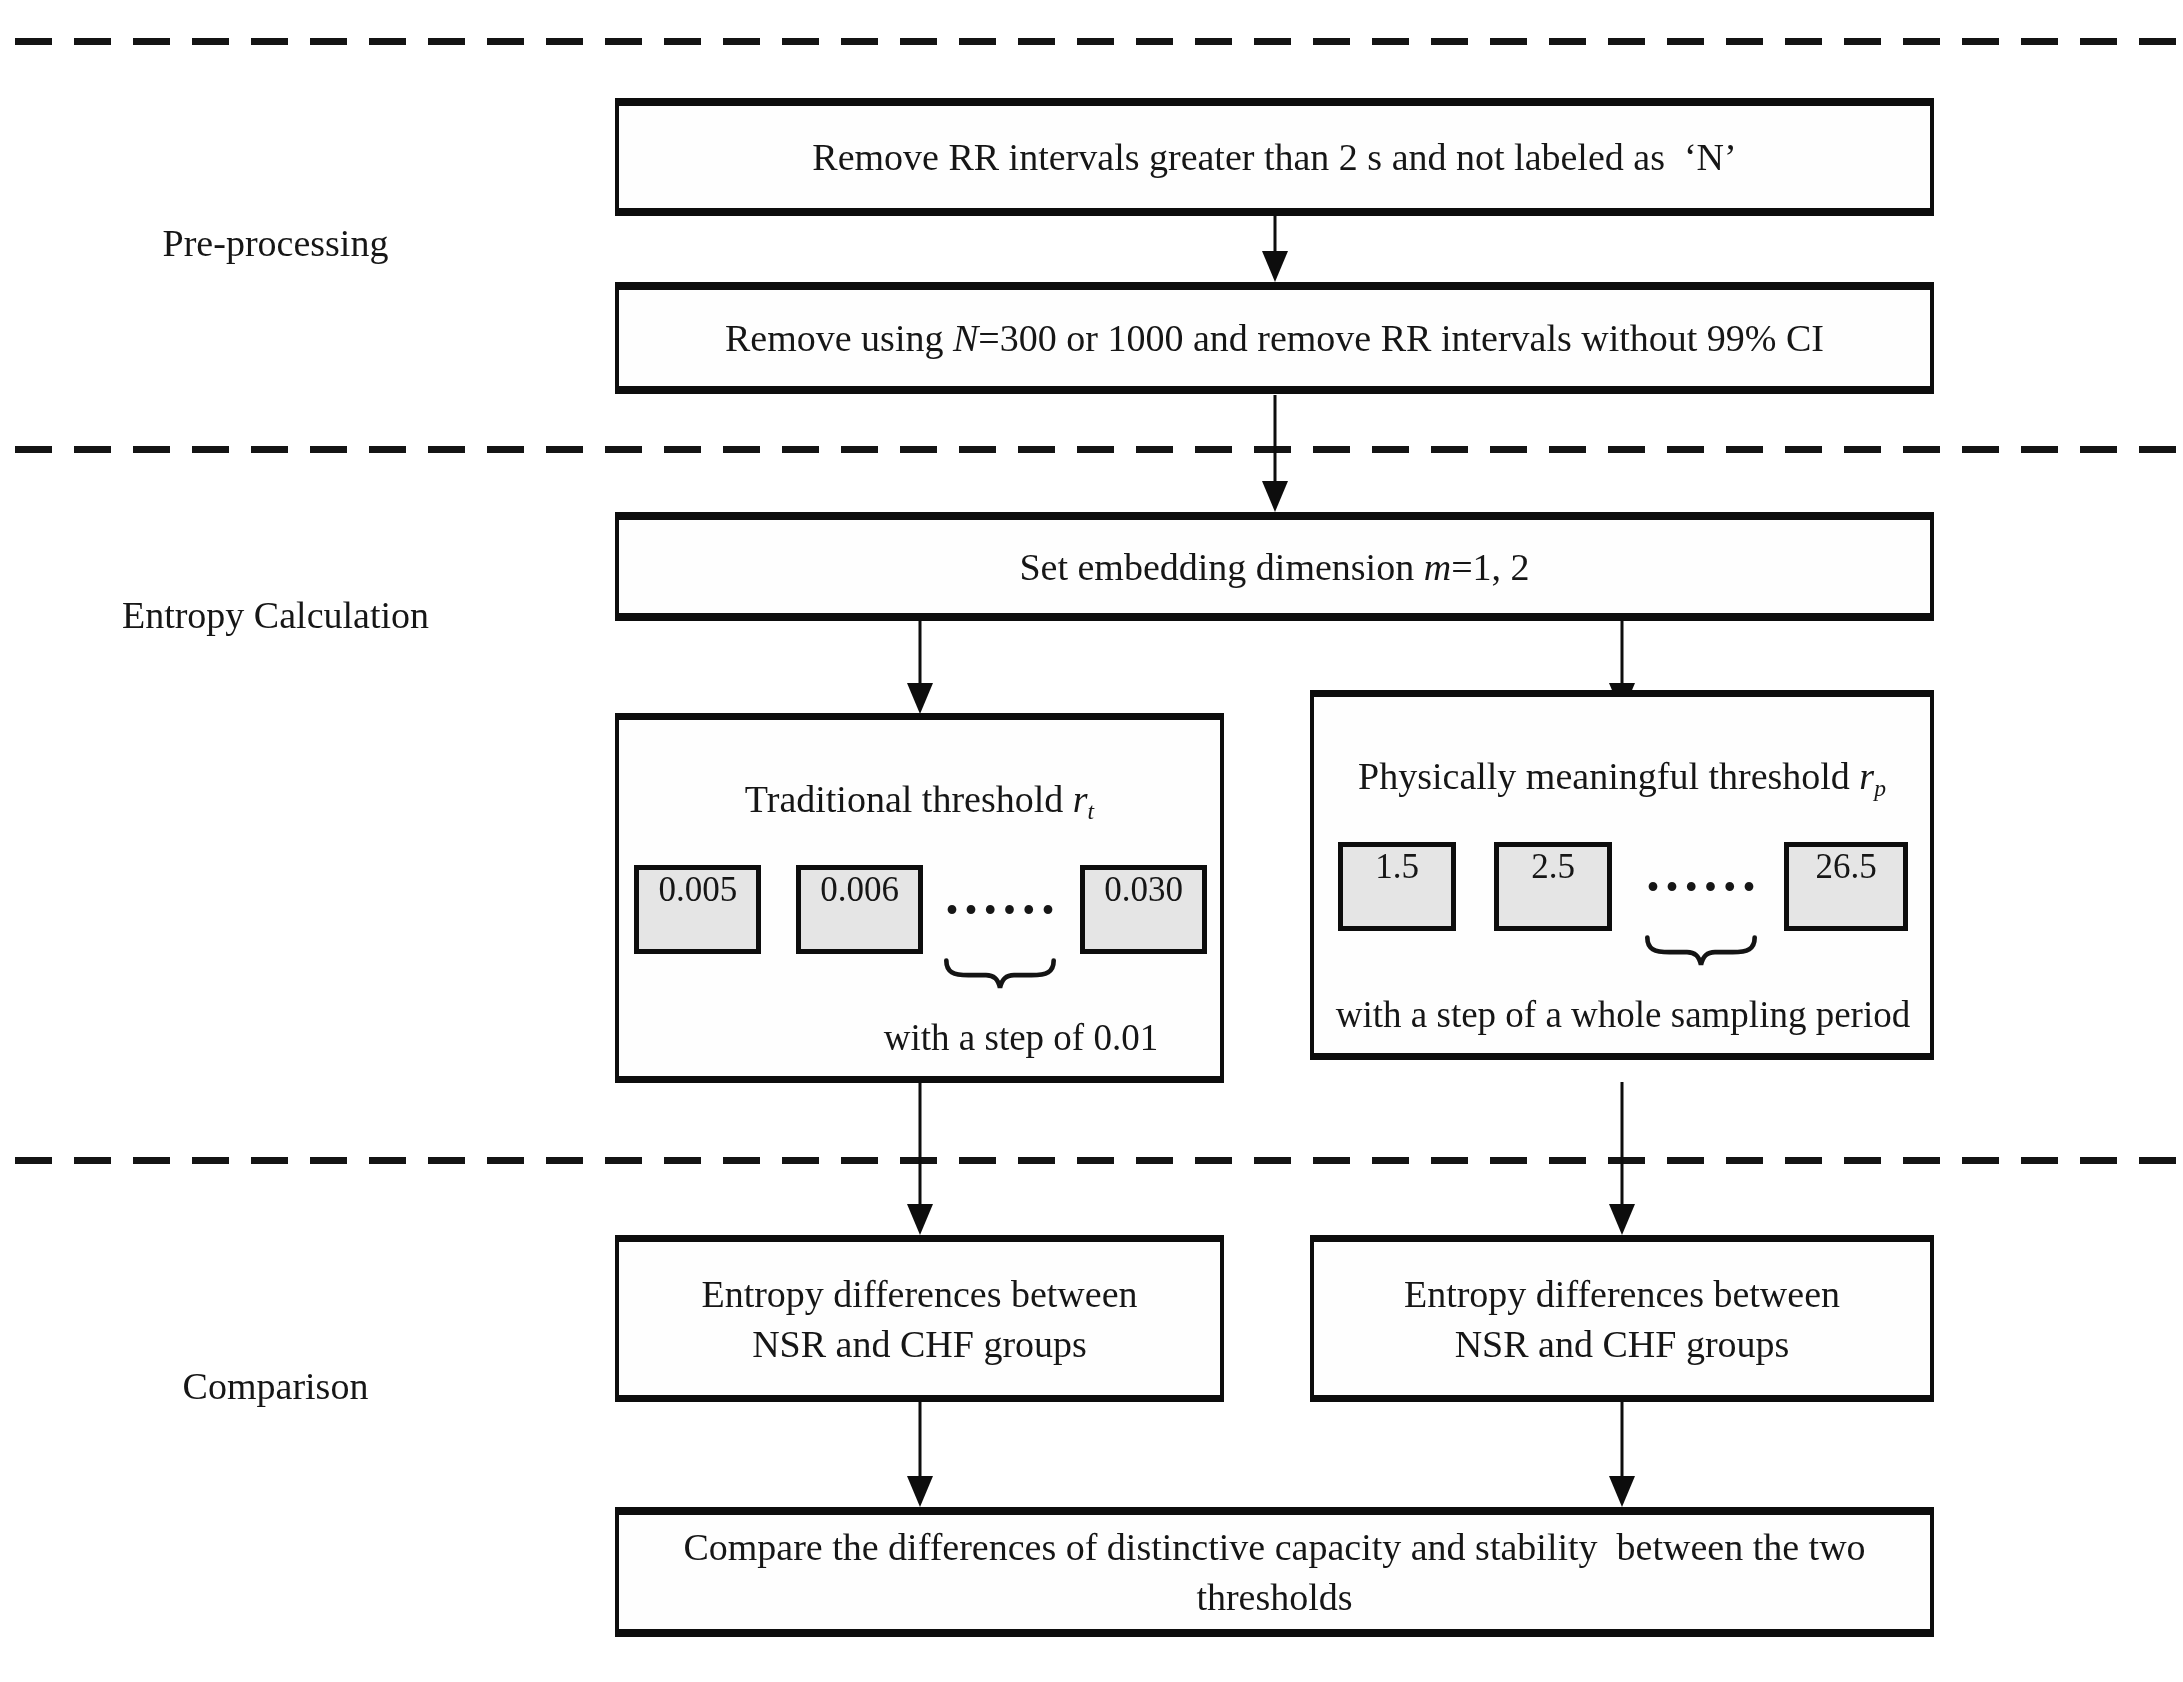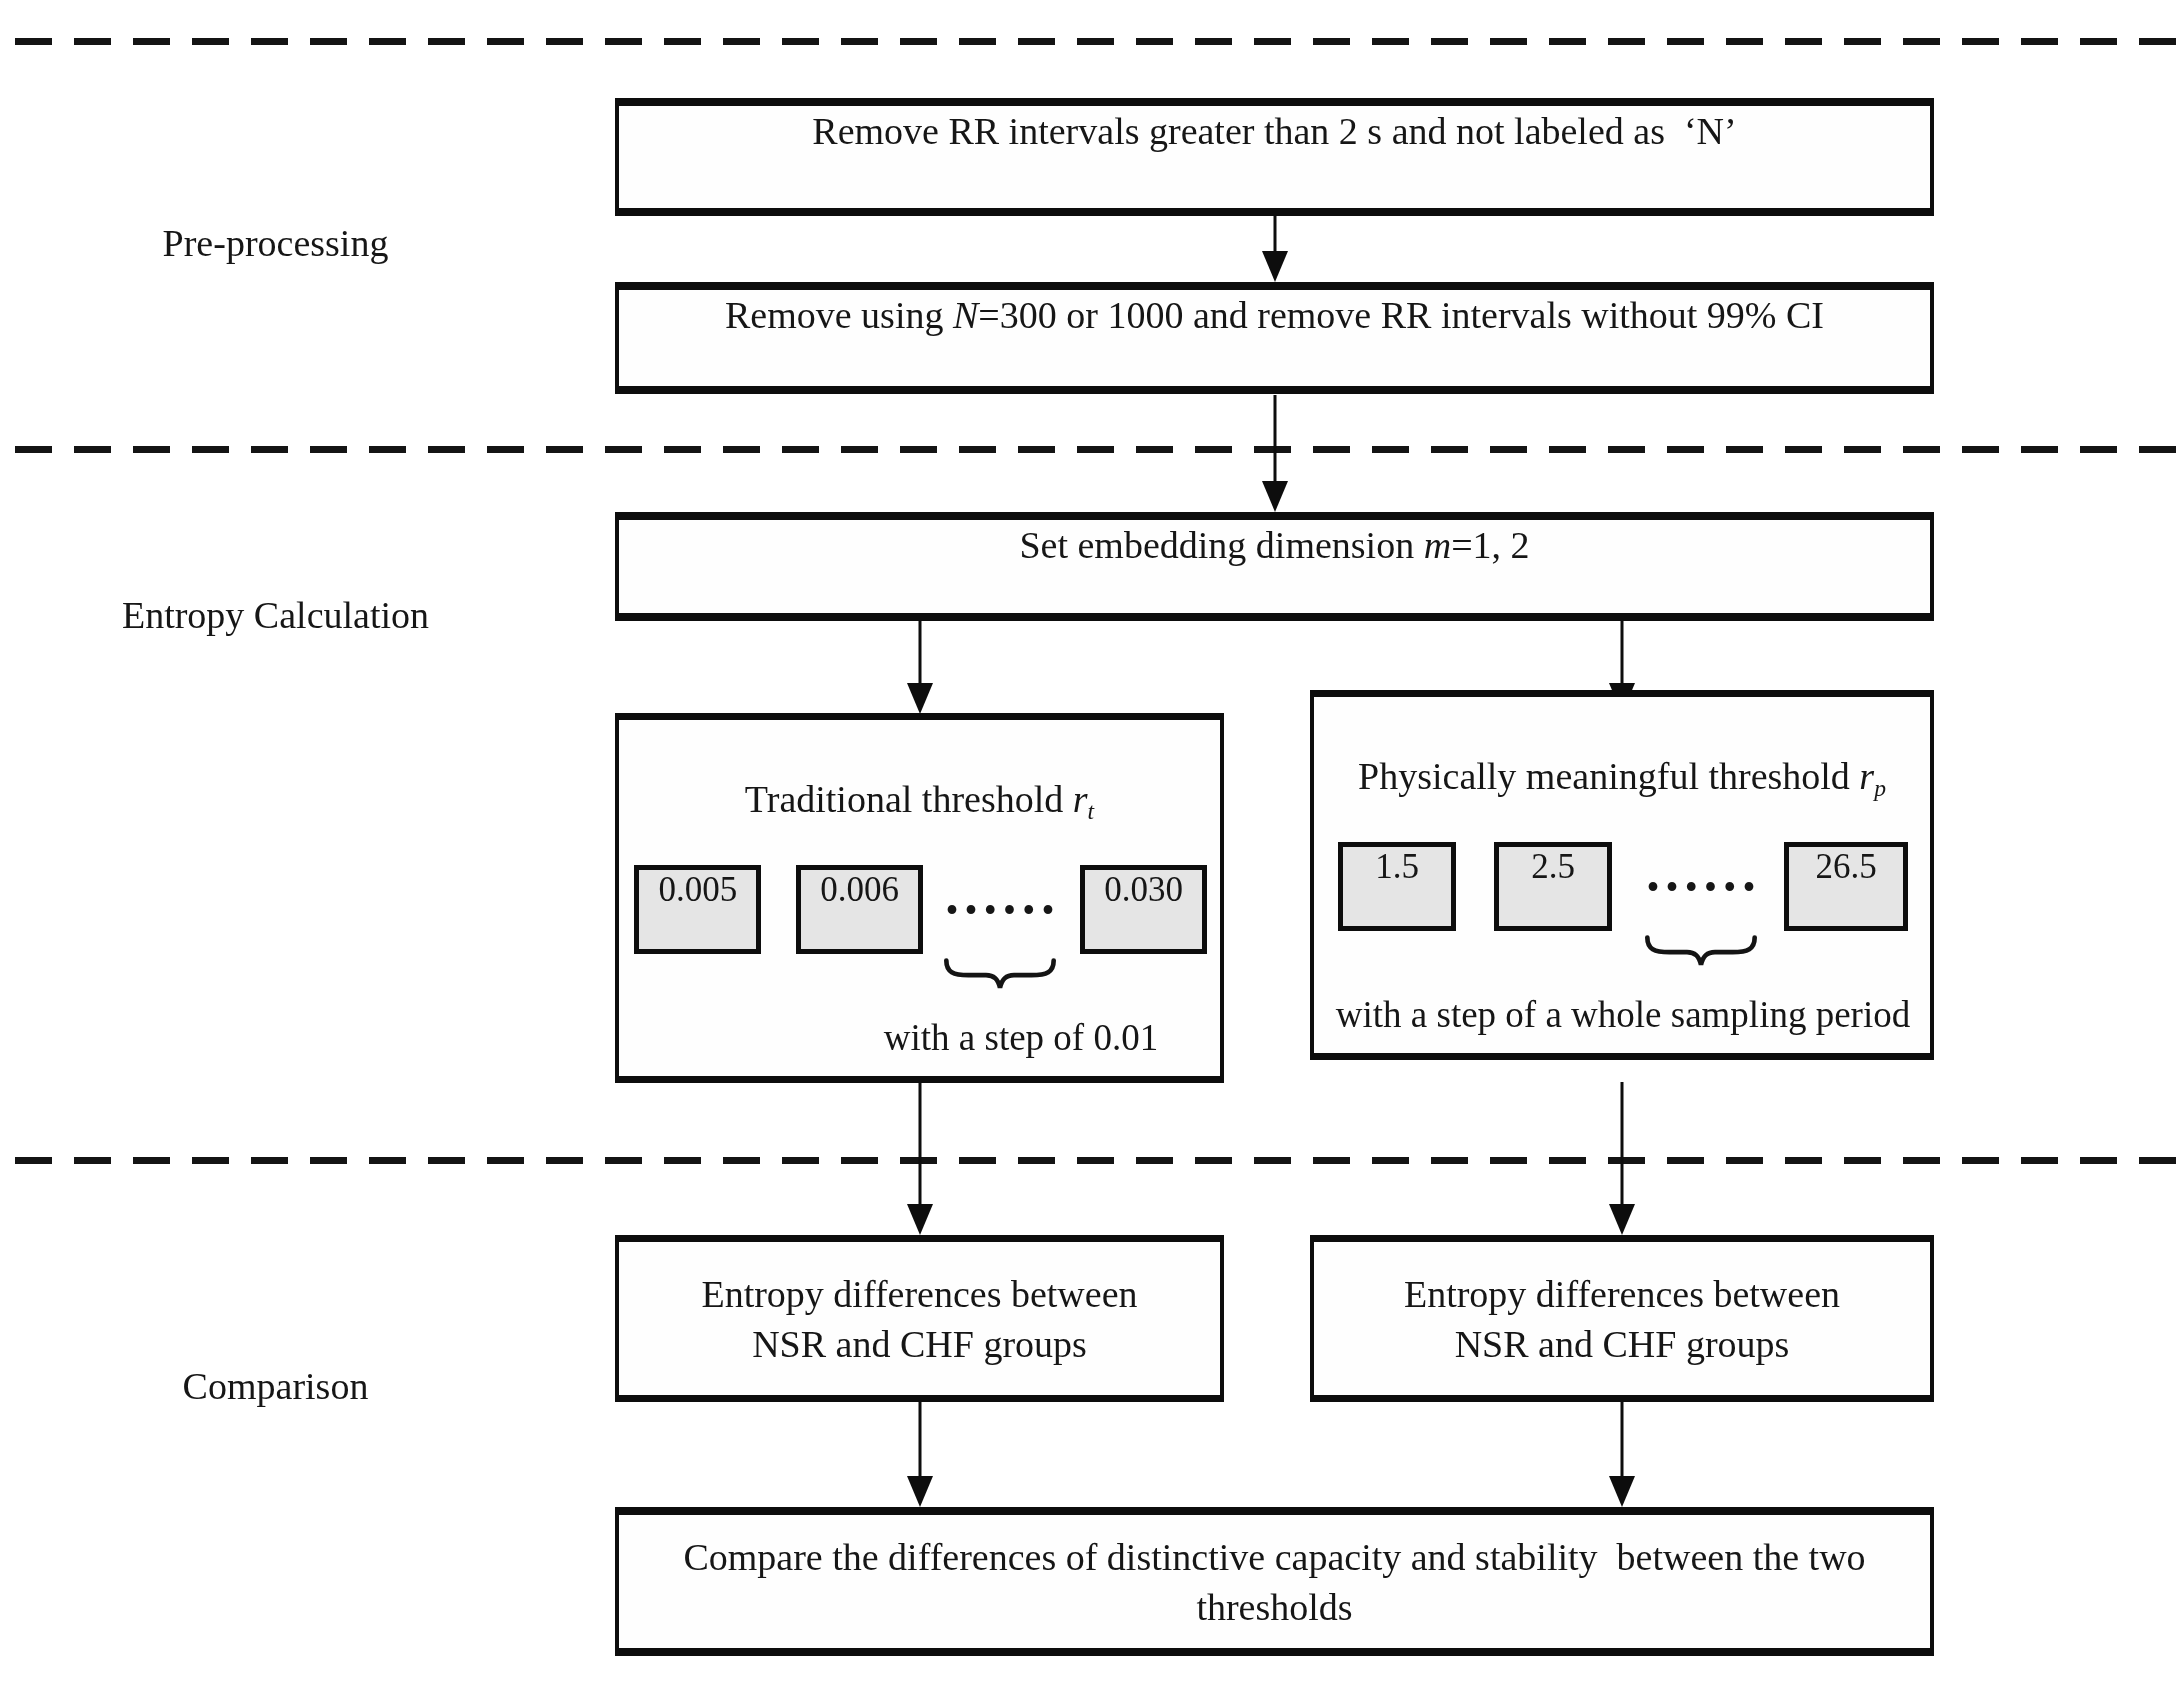--- a/index.html
+++ b/index.html
@@ -35,21 +35,21 @@
   .wbox {
     position: absolute;
     left: 615px;
     width: 1319px;
     border: 4.7px solid #0d0d0d;
     border-top-width: 8.3px;
     border-bottom-width: 8.3px;
     background: #fefefe;
     box-sizing: border-box;
     display: flex;
-    align-items: flex-start;
+    align-items: center;
     justify-content: center;
     text-align: center;
   }
   .bigbox {
     position: absolute;
     border: 4.7px solid #0d0d0d;
     border-top-width: 7.7px;
     border-bottom-width: 7.7px;
     background: #fefefe;
     box-sizing: border-box;
@@ -237,19 +237,19 @@
 
   <div class="arrow" style="left:907px;top:1402px;height:105px">
     <div class="shaft"></div>
     <div class="head"></div>
   </div>
   <div class="arrow" style="left:1609px;top:1402px;height:105px">
     <div class="shaft"></div>
     <div class="head"></div>
   </div>
 
-  <div class="wbox two-line" style="top:1507px;height:149px">
+  <div class="wbox two-line" style="top:1507px;height:130px">
     <div class="btext">Compare the differences of distinctive capacity and stability  between the two</div>
     <div class="btext">thresholds</div>
   </div>
 
 </div>
 
 
 </body></html>

